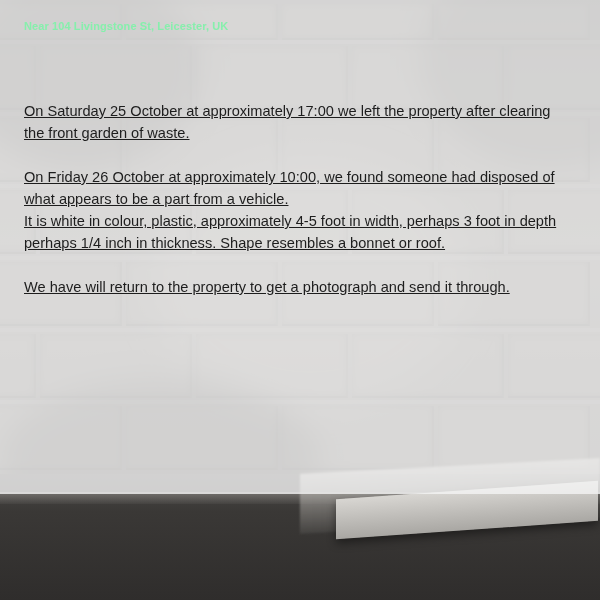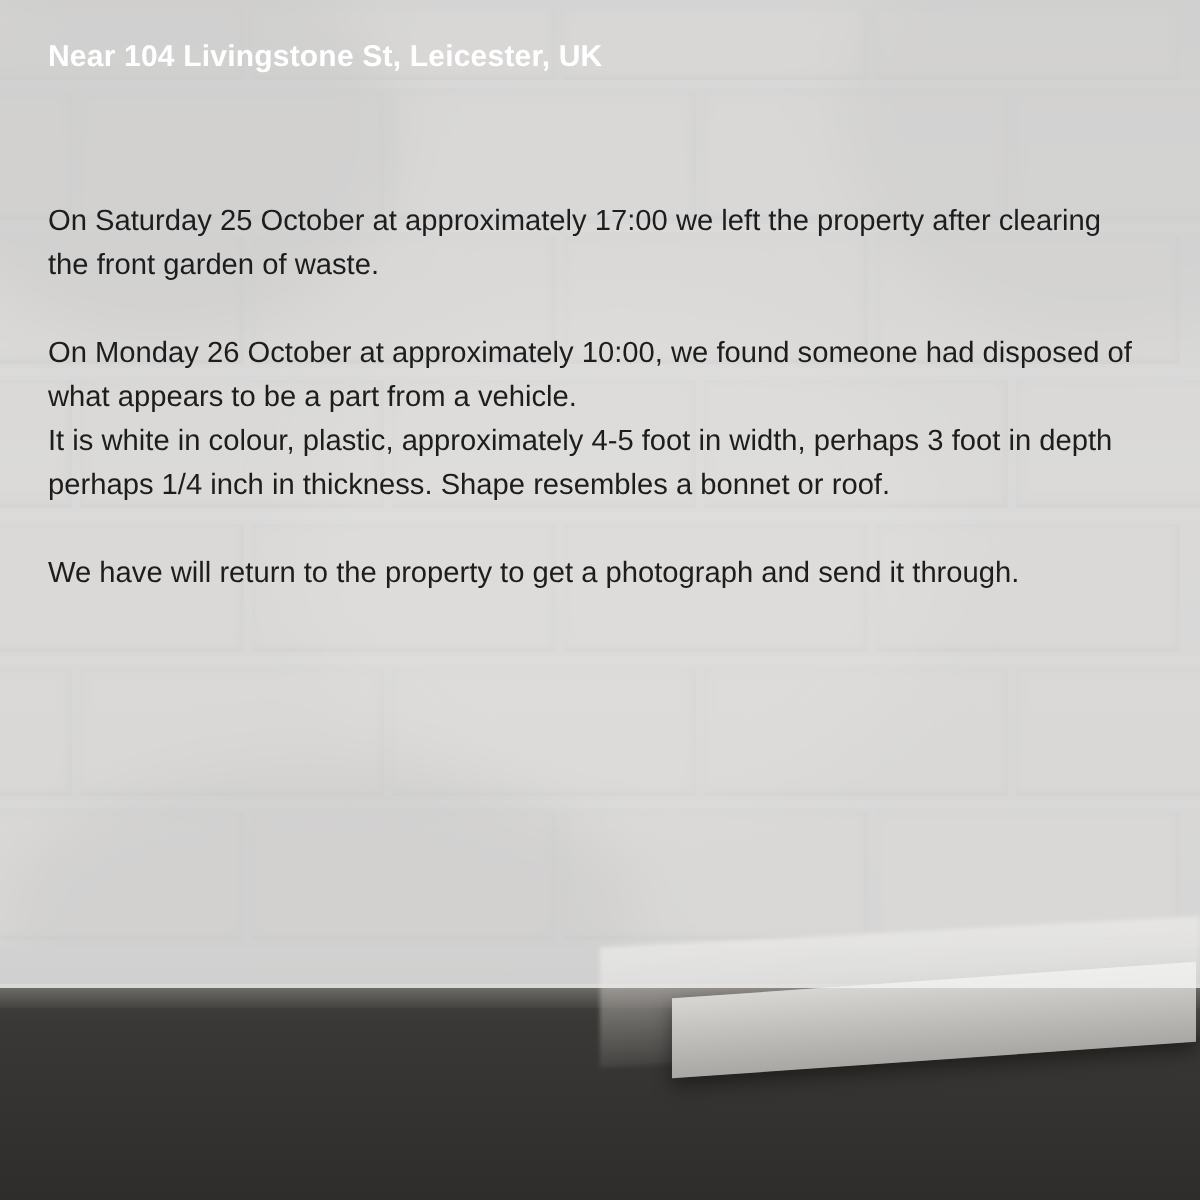--- a/index.html
+++ b/index.html
@@ -99,33 +99,34 @@
     left: 0;
     top: 0;
     width: 600px;
     height: 494px;
     background: rgba(244,244,244,0.80);
   }
   .title {
     position: absolute;
     left: 24px;
     top: 20px;
-    font-size: 15px;
+    font-size: 11px;
     font-weight: bold;
-    color: #ffffff;
+    color: #86efac;
     letter-spacing: 0.1px;
   }
   .body {
     position: absolute;
     left: 24px;
     top: 100px;
     width: 548px;
     color: #1d1d1d;
     font-size: 14.6px;
     line-height: 22px;
+    text-decoration: underline;
   }
   .para {
     margin: 0 0 22px 0;
     white-space: pre-line;
   }
   .para:last-child {
     margin-bottom: 16px;
   }
 </style>
 </head>
@@ -189,19 +190,19 @@
 
   <div class="ground"></div>
   <div class="kerb"></div>
   <div class="ground-light"></div>
   <div class="panel-object"></div>
 
   <div class="overlay">
     <div class="title">Near 104 Livingstone St, Leicester, UK</div>
     <div class="body">
       <p class="para">On Saturday 25 October at approximately 17:00 we left the property after clearing the front garden of waste.</p>
-      <p class="para">On Monday 26 October at approximately 10:00, we found someone had disposed of what appears to be a part from a vehicle.
+      <p class="para">On Friday 26 October at approximately 10:00, we found someone had disposed of what appears to be a part from a vehicle.
 It is white in colour, plastic, approximately 4-5 foot in width, perhaps 3 foot in depth perhaps 1/4 inch in thickness. Shape resembles a bonnet or roof.</p>
       <p class="para">We have will return to the property to get a photograph and send it through.</p>
     </div>
   </div>
 
 </div>
 
 </body></html>

